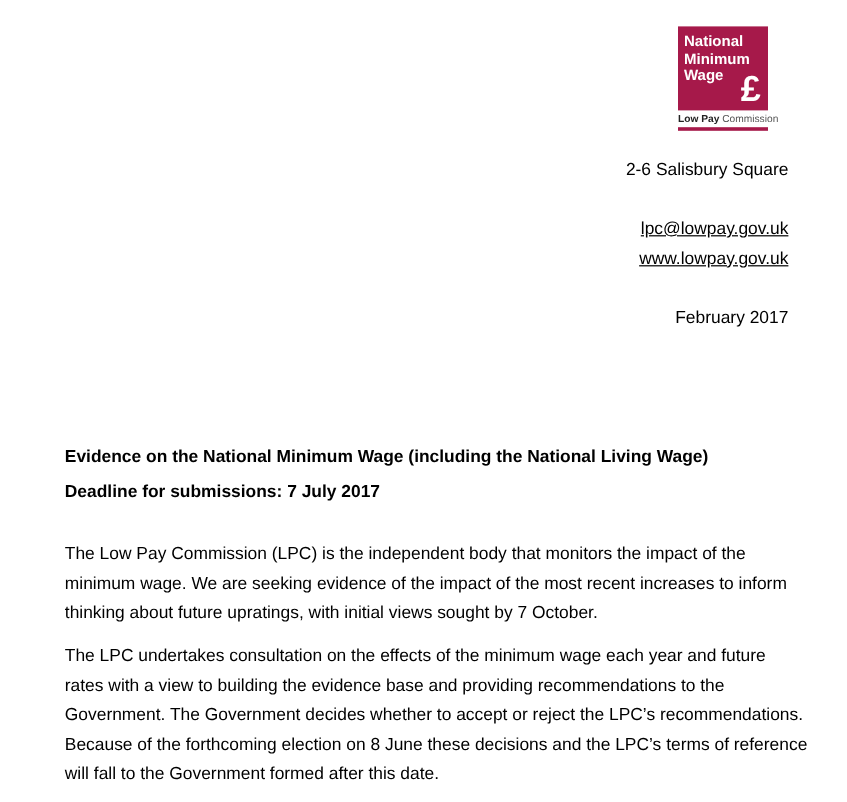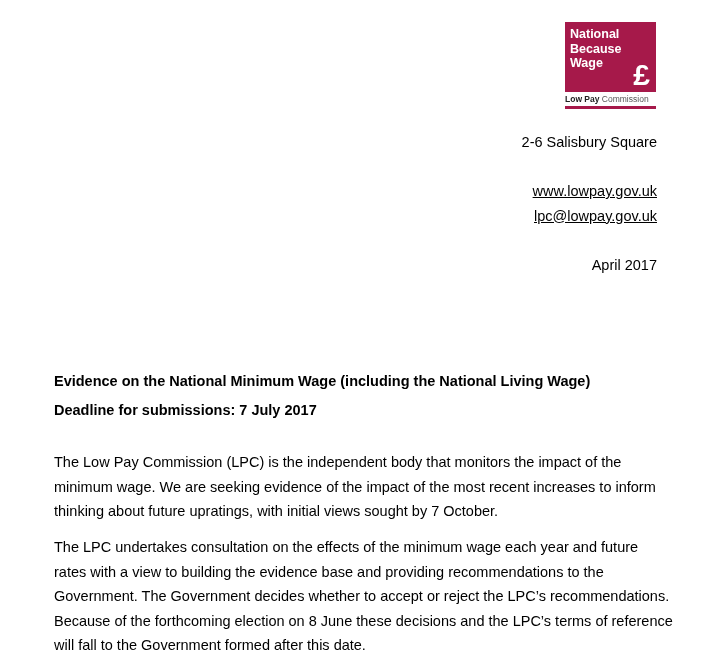--- a/index.html
+++ b/index.html
@@ -1,18 +1,18 @@
 <!DOCTYPE html>
 <html><head>
 <meta charset="utf-8">
 <style>
   html, body { margin:0; padding:0; background:#ffffff; }
   body { width:706px; height:668px; position:relative; overflow:hidden;
          font-family:"Liberation Sans", sans-serif; color:#000; }
-  .logo { position:absolute; left:565px; top:22px; width:91px; }
+  .logo { position:absolute; left:565px; top:22px; width:75px; }
   .logo-box { background:#a6194a; height:70px; position:relative; }
   .logo-title { position:absolute; left:5px; top:5px; color:#fff; font-weight:bold;
                 font-size:12.5px; line-height:14.5px; }
   .logo-pound { position:absolute; right:6px; bottom:2px; color:#fff; font-weight:bold;
                 font-size:30px; line-height:30px; }
   .logo-sub { font-size:8.5px; line-height:12px; color:#222; white-space:nowrap; margin-top:1px; }
   .logo-sub b { font-weight:bold; }
   .logo-sub span { color:#555; }
   .logo-bar { background:#a6194a; height:3px; margin-top:1px; }
   .addr { position:absolute; right:49px; top:130px; text-align:right; font-size:14.5px; line-height:24.5px; }
@@ -21,35 +21,35 @@
   .heading { position:absolute; left:54px; font-weight:bold; font-size:14.5px; }
   .para { position:absolute; left:54px; width:620px; font-size:14.5px; line-height:24.5px; }
 </style>
 </head>
 <body>
 
 <div class="logo">
   <div class="logo-box">
     <div class="logo-title">
       <div>National</div>
-      <div>Because</div>
+      <div>Minimum</div>
       <div>Wage</div>
     </div>
     <div class="logo-pound">£</div>
   </div>
   <div class="logo-sub"><b>Low Pay</b><span> Commission</span></div>
   <div class="logo-bar"></div>
 </div>
 
 <div class="addr">
   <div>2-6 Salisbury Square</div>
   <div class="gap"></div>
+  <div><a>lpc@lowpay.gov.uk</a></div>
   <div><a>www.lowpay.gov.uk</a></div>
-  <div><a>lpc@lowpay.gov.uk</a></div>
   <div class="gap"></div>
-  <div>April 2017</div>
+  <div>February 2017</div>
 </div>
 
 <div class="heading" style="top:373px;">Evidence on the National Minimum Wage (including the National Living Wage)</div>
 <div class="heading" style="top:402px;">Deadline for submissions: 7 July 2017</div>
 
 <div class="para" style="top:450px;">The Low Pay Commission (LPC) is the independent body that monitors the impact of the minimum wage. We are seeking evidence of the impact of the most recent increases to inform thinking about future upratings, with initial views sought by 7 October.</div>
 <div class="para" style="top:535px;">The LPC undertakes consultation on the effects of the minimum wage each year and future rates with a view to building the evidence base and providing recommendations to the Government. The Government decides whether to accept or reject the LPC’s recommendations. Because of the forthcoming election on 8 June these decisions and the LPC’s terms of reference will fall to the Government formed after this date.</div>
 
 </body></html>

